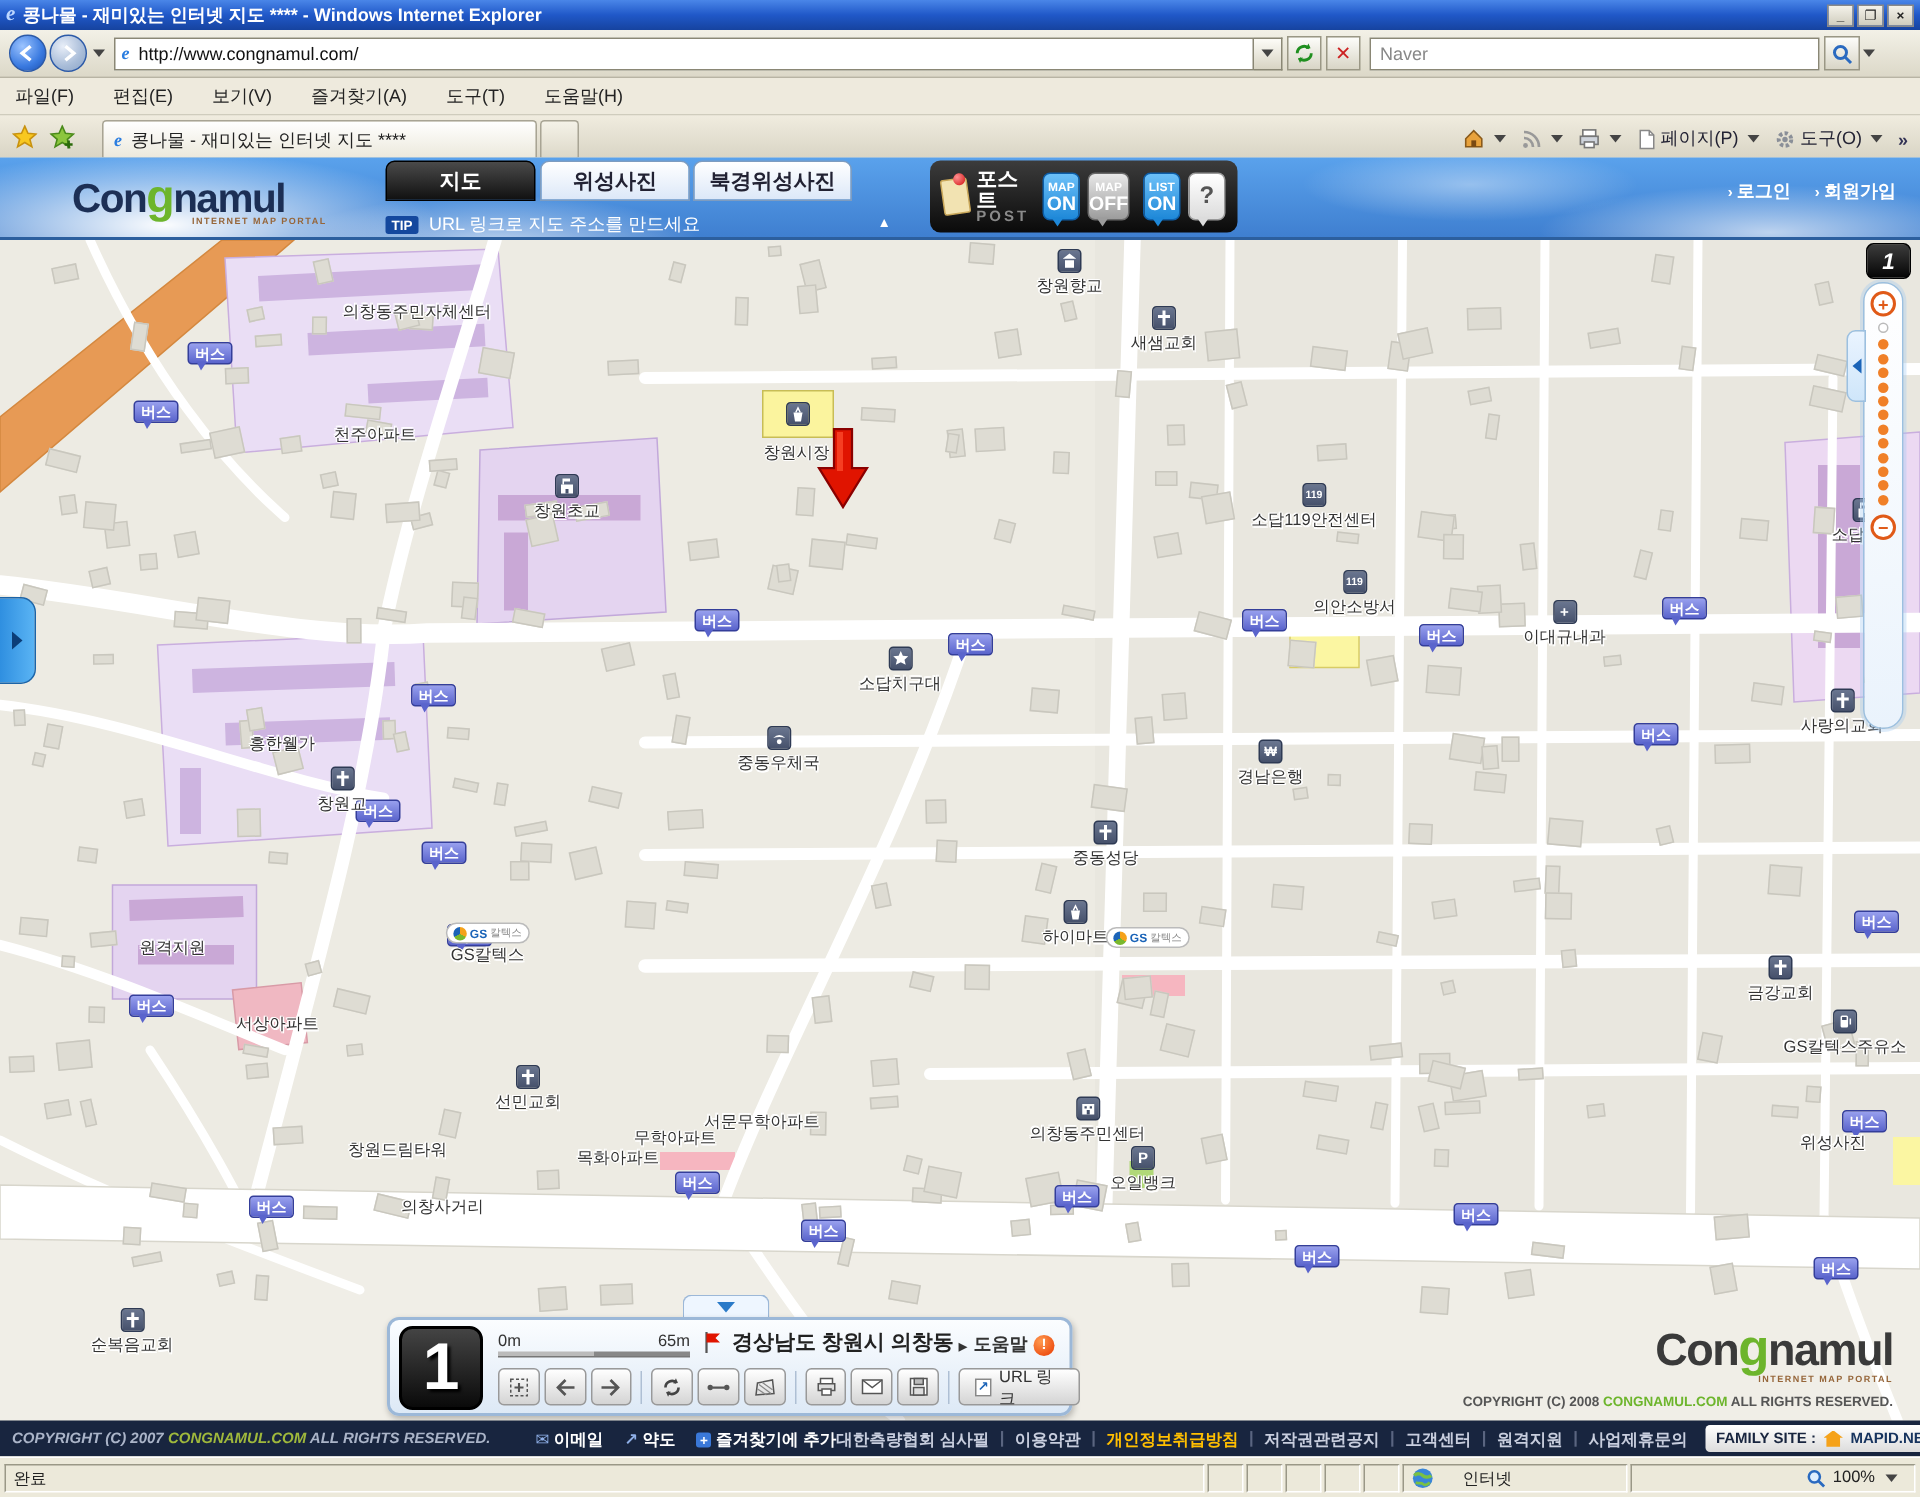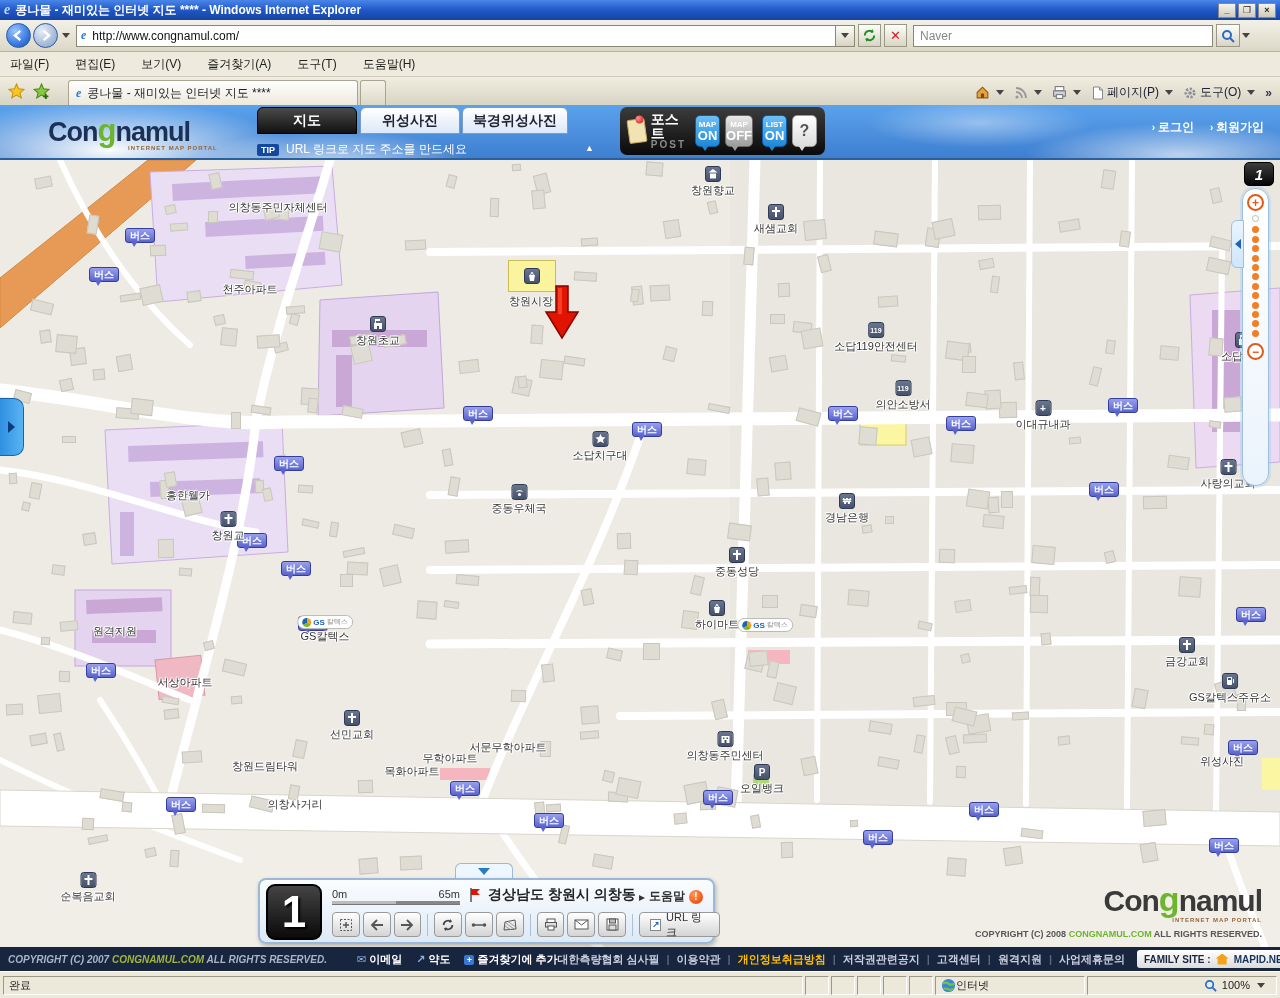--- a/index.html
+++ b/index.html
@@ -180,21 +180,21 @@
     display:flex;align-items:center;gap:5px;padding:0 7px;color:#18253f;font-weight:bold;font-size:10px;}
   .famhouse{width:13px;height:11px;position:relative;background:#f5a21a;clip-path:polygon(50% 0,100% 45%,85% 45%,85% 100%,15% 100%,15% 45%,0 45%);}
   .famname{color:#16335e;font-size:10px;}
 
   
   .statusbar{position:absolute;left:0;top:971px;width:1280px;height:27px;background:#ece9da;border-top:1px solid #fff;
     display:flex;align-items:center;padding:2px 3px;font-size:11px;color:#222;gap:2px;}
   .scell{height:19px;border:1px solid;border-color:#9a9887 #fff #fff #9a9887;display:flex;align-items:center;padding:0 5px;}
   .scell-done{flex:0 0 800px;}
   .scell-sm{flex:0 0 24px;}
-  .scell-zone{flex:0 0 150px;gap:0;}
+  .scell-zone{flex:0 0 150px;gap:19px;}
   .scell-zoom{flex:0 0 190px;margin-left:auto;gap:5px;justify-content:flex-end;}
   .grip{width:14px;height:19px;background:
     radial-gradient(circle 1.5px at 11px 16px,#999 95%,transparent),
     radial-gradient(circle 1.5px at 11px 10px,#999 95%,transparent),
     radial-gradient(circle 1.5px at 11px 4px,#999 95%,transparent),
     radial-gradient(circle 1.5px at 5px 16px,#999 95%,transparent),
     radial-gradient(circle 1.5px at 5px 10px,#999 95%,transparent),
     radial-gradient(circle 1.5px at 2px 16px,#999 95%,transparent);}
 </style>
 </head>

